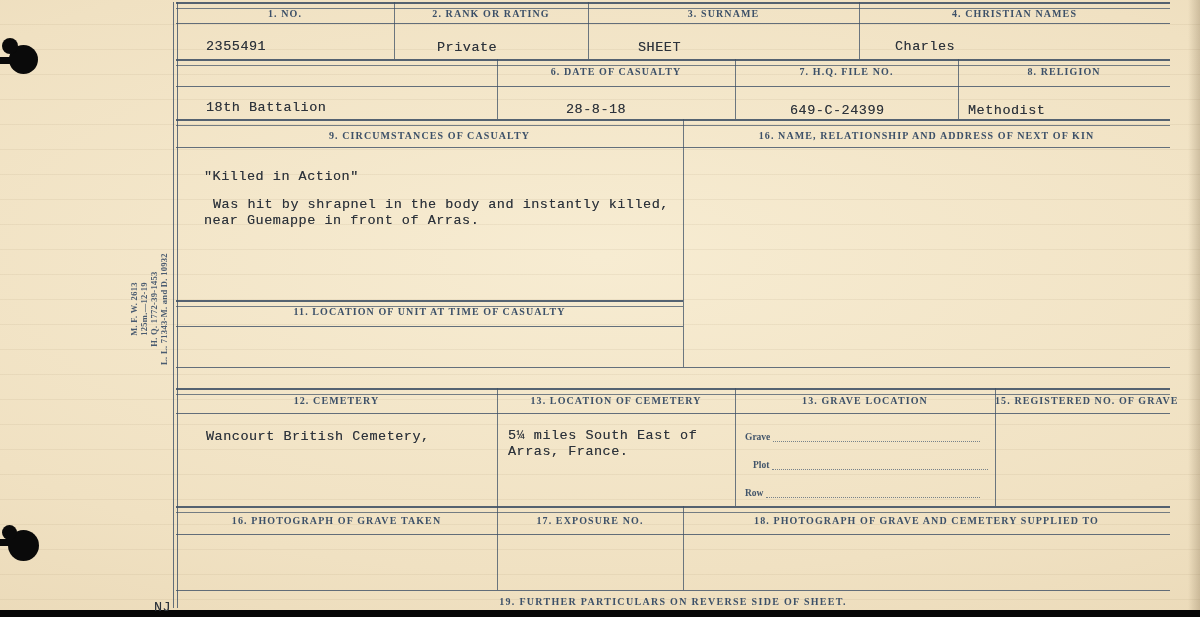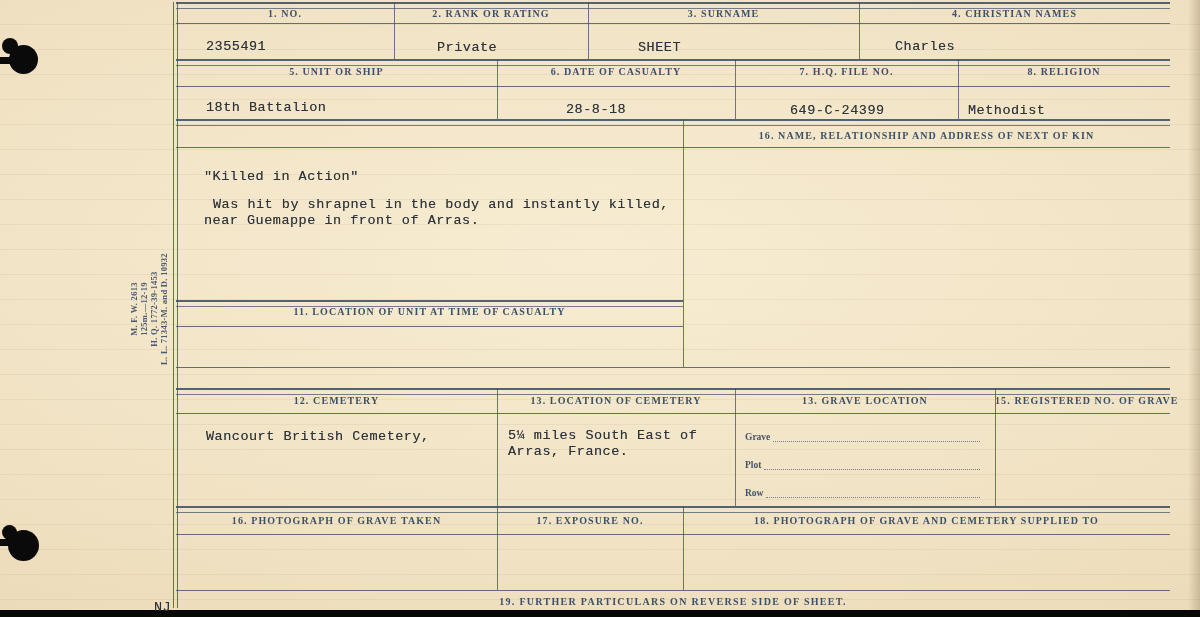--- a/index.html
+++ b/index.html
@@ -119,30 +119,30 @@
   <div class="hd" style="left:176px;top:8px;width:218px;">1. NO.</div>
   <div class="hd" style="left:394px;top:8px;width:194px;">2. RANK OR RATING</div>
   <div class="hd" style="left:588px;top:8px;width:271px;">3. SURNAME</div>
   <div class="hd" style="left:859px;top:8px;width:311px;">4. CHRISTIAN NAMES</div>
 
   <div class="tw" style="left:206px;top:39px;">2355491</div>
   <div class="tw" style="left:437px;top:40px;">Private</div>
   <div class="tw" style="left:638px;top:40px;">SHEET</div>
   <div class="tw" style="left:895px;top:39px;">Charles</div>
 
-  <div class="hd" style="left:176px;top:66px;width:321px;">5. UNIT OR SHIP</div>
   <div class="hd" style="left:497px;top:66px;width:238px;">6. DATE OF CASUALTY</div>
   <div class="hd" style="left:735px;top:66px;width:223px;">7. H.Q. FILE NO.</div>
   <div class="hd" style="left:958px;top:66px;width:212px;">8. RELIGION</div>
 
   <div class="tw" style="left:206px;top:100px;">18th Battalion</div>
   <div class="tw" style="left:566px;top:102px;">28-8-18</div>
   <div class="tw" style="left:790px;top:103px;">649-C-24399</div>
   <div class="tw" style="left:968px;top:103px;">Methodist</div>
 
+  <div class="hd" style="left:176px;top:130px;width:507px;">9. CIRCUMSTANCES OF CASUALTY</div>
   <div class="hd" style="left:683px;top:130px;width:487px;">16. NAME, RELATIONSHIP AND ADDRESS OF NEXT OF KIN</div>
 
   <div class="tw" style="left:204px;top:169px;">"Killed in Action"</div>
   <div class="tw" style="left:204px;top:213px;">near Guemappe in front of Arras.</div>
   <div class="tw" style="left:213px;top:197px;">Was hit by shrapnel in the body and instantly killed,</div>
 
   <div class="hd" style="left:176px;top:306px;width:507px;">11. LOCATION OF UNIT AT TIME OF CASUALTY</div>
 
 
   <div class="hd" style="left:176px;top:395px;width:321px;">12. CEMETERY</div>
@@ -151,21 +151,21 @@
   <div class="hd" style="left:995px;top:395px;width:175px;">15. REGISTERED NO. OF GRAVE</div>
 
   <div class="tw" style="left:206px;top:429px;">Wancourt British Cemetery,</div>
   <div class="tw" style="left:508px;top:428px;">5¼ miles South East of</div>
   <div class="tw" style="left:508px;top:444px;">Arras, France.</div>
 
   <div class="grave-row" style="top:430px;">
     <span class="gr-label">Grave</span>
     <span class="leader"></span>
   </div>
-  <div class="grave-row" style="top:458px;">
+  <div class="grave-row" style="top:458px;margin-left:8px;">
     <span class="gr-label">Plot</span>
     <span class="leader"></span>
   </div>
   <div class="grave-row" style="top:486px;">
     <span class="gr-label">Row</span>
     <span class="leader"></span>
   </div>
 
   <div class="hd" style="left:176px;top:515px;width:321px;">16. PHOTOGRAPH OF GRAVE TAKEN</div>
   <div class="hd" style="left:497px;top:515px;width:186px;">17. EXPOSURE NO.</div>

